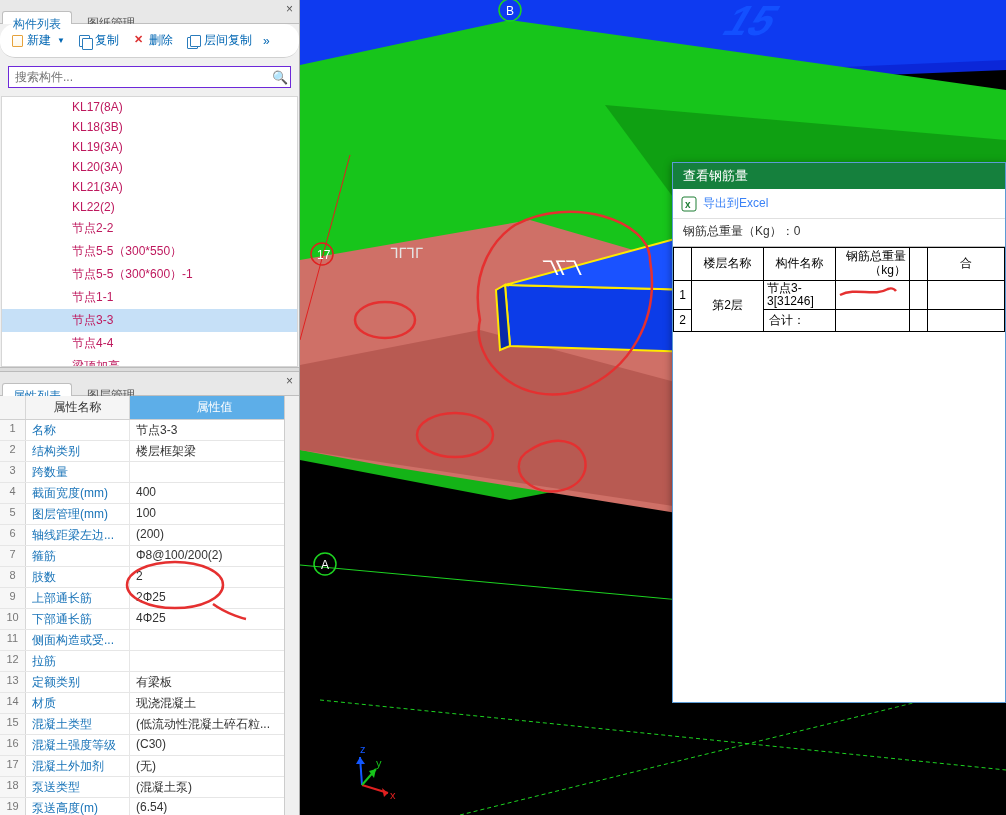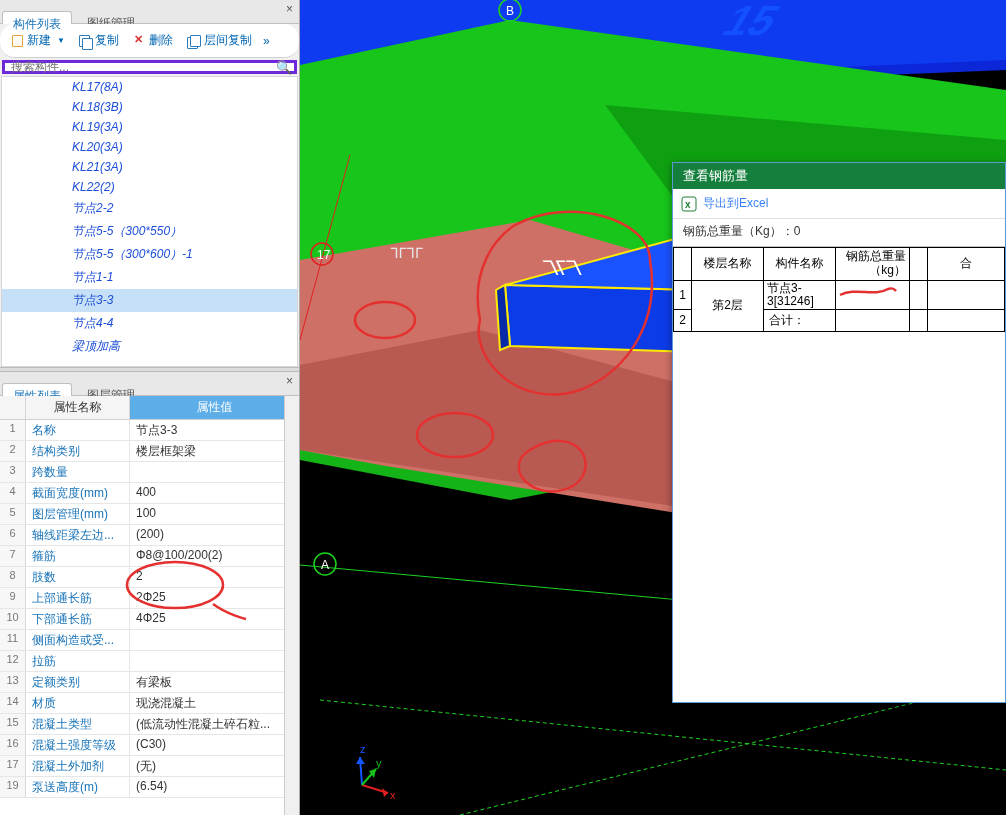--- a/index.html
+++ b/index.html
@@ -10,25 +10,25 @@
 
 .panel-top { display: flex; flex-direction: column; height: 367px; position: relative; }
 .close-x { position: absolute; right: 2px; top: 2px; font-size: 12px; color: #555; cursor: pointer; padding: 0 4px; z-index: 5; }
 .tabs { display: flex; background: #e8e8e8; border-bottom: 1px solid #bfbfbf; height: 24px; padding-top: 10px; }
 .tab { padding: 4px 10px 2px; font-size: 12px; color: #555; border: 1px solid transparent; border-bottom: none; cursor: pointer; margin-right: 2px; margin-left: 2px; }
 .tab.active { background: #fff; color: #1873b8; border-color: #bfbfbf; border-top-left-radius: 3px; border-top-right-radius: 3px; position: relative; top: 1px; }
 .toolbar { display: flex; background: #fff; padding: 4px 6px; border-bottom: 1px solid #d0d0d0; align-items: center; gap: 2px; border-radius: 15px; }
 .tbtn { display: inline-flex; align-items: center; gap: 4px; color: #0066b3; font-size: 12px; padding: 3px 5px; border: 1px solid transparent; border-radius: 2px; cursor: pointer; white-space: nowrap; }
 .ticon { display: inline-block; width: 14px; height: 14px; }
 .dropdown-arrow { font-size: 8px; margin-left: 2px; }
-.search-row { display: flex; background: #fff; border: 3px solid #6d28d9; margin: 2px; height: 14px; align-items: center; }
+.search-row { display: flex; background: #fff; border: 1px solid #6d28d9; margin: 8px; height: 22px; align-items: center; }
 .search-input { flex: 1; border: none; outline: none; padding: 2px 6px; font-size: 12px; color: #555; background: transparent; }
 .search-btn { width: 20px; color: #6b8ba3; cursor: pointer; text-align: center; font-size: 13px; }
 .tree { flex: 1; background: #fff; overflow-y: auto; border: 1px solid #d6d6d6; margin: 0 1px; }
-.tree-item { padding: 3px 6px 3px 70px; color: #1d4ed8; cursor: pointer; white-space: nowrap; font-style: italic; }
+.tree-item { padding: 3px 6px 3px 70px; color: #be185d; cursor: pointer; white-space: nowrap; }
 .tree-item.selected { background: #c6e0f7; }
 
 
 .divider { height: 5px; background: #ddd; border-top: 1px solid #bbb; border-bottom: 1px solid #bbb; cursor: row-resize; position: relative; }
 
 
 .panel-bottom { flex: 1; display: flex; flex-direction: column; min-height: 0; position: relative; }
 .prop-grid { flex: 1; background: #fff; overflow: auto; position: relative; }
 .pg-header { display: flex; background: #f5f5f5; border-bottom: 1px solid #d0d0d0; position: sticky; top: 0; }
 .pg-header .col-idx { width: 26px; border-right: 1px solid #d6d6d6; }
@@ -219,20 +219,25 @@
           </div>
           <div class="pg-row">
             <div class="col-idx">16</div>
             <div class="col-name">混凝土强度等级</div>
             <div class="col-val">(C30)</div>
           </div>
           <div class="pg-row">
             <div class="col-idx">17</div>
             <div class="col-name">混凝土外加剂</div>
             <div class="col-val">(无)</div>
+          </div>
+          <div class="pg-row">
+            <div class="col-idx">18</div>
+            <div class="col-name">泵送类型</div>
+            <div class="col-val">(混凝土泵)</div>
           </div>
           <div class="pg-row">
             <div class="col-idx">19</div>
             <div class="col-name">泵送高度(m)</div>
             <div class="col-val">(6.54)</div>
           </div>
         </div>
       <div class="scroll-placeholder"></div>
     </div>
   </div>

